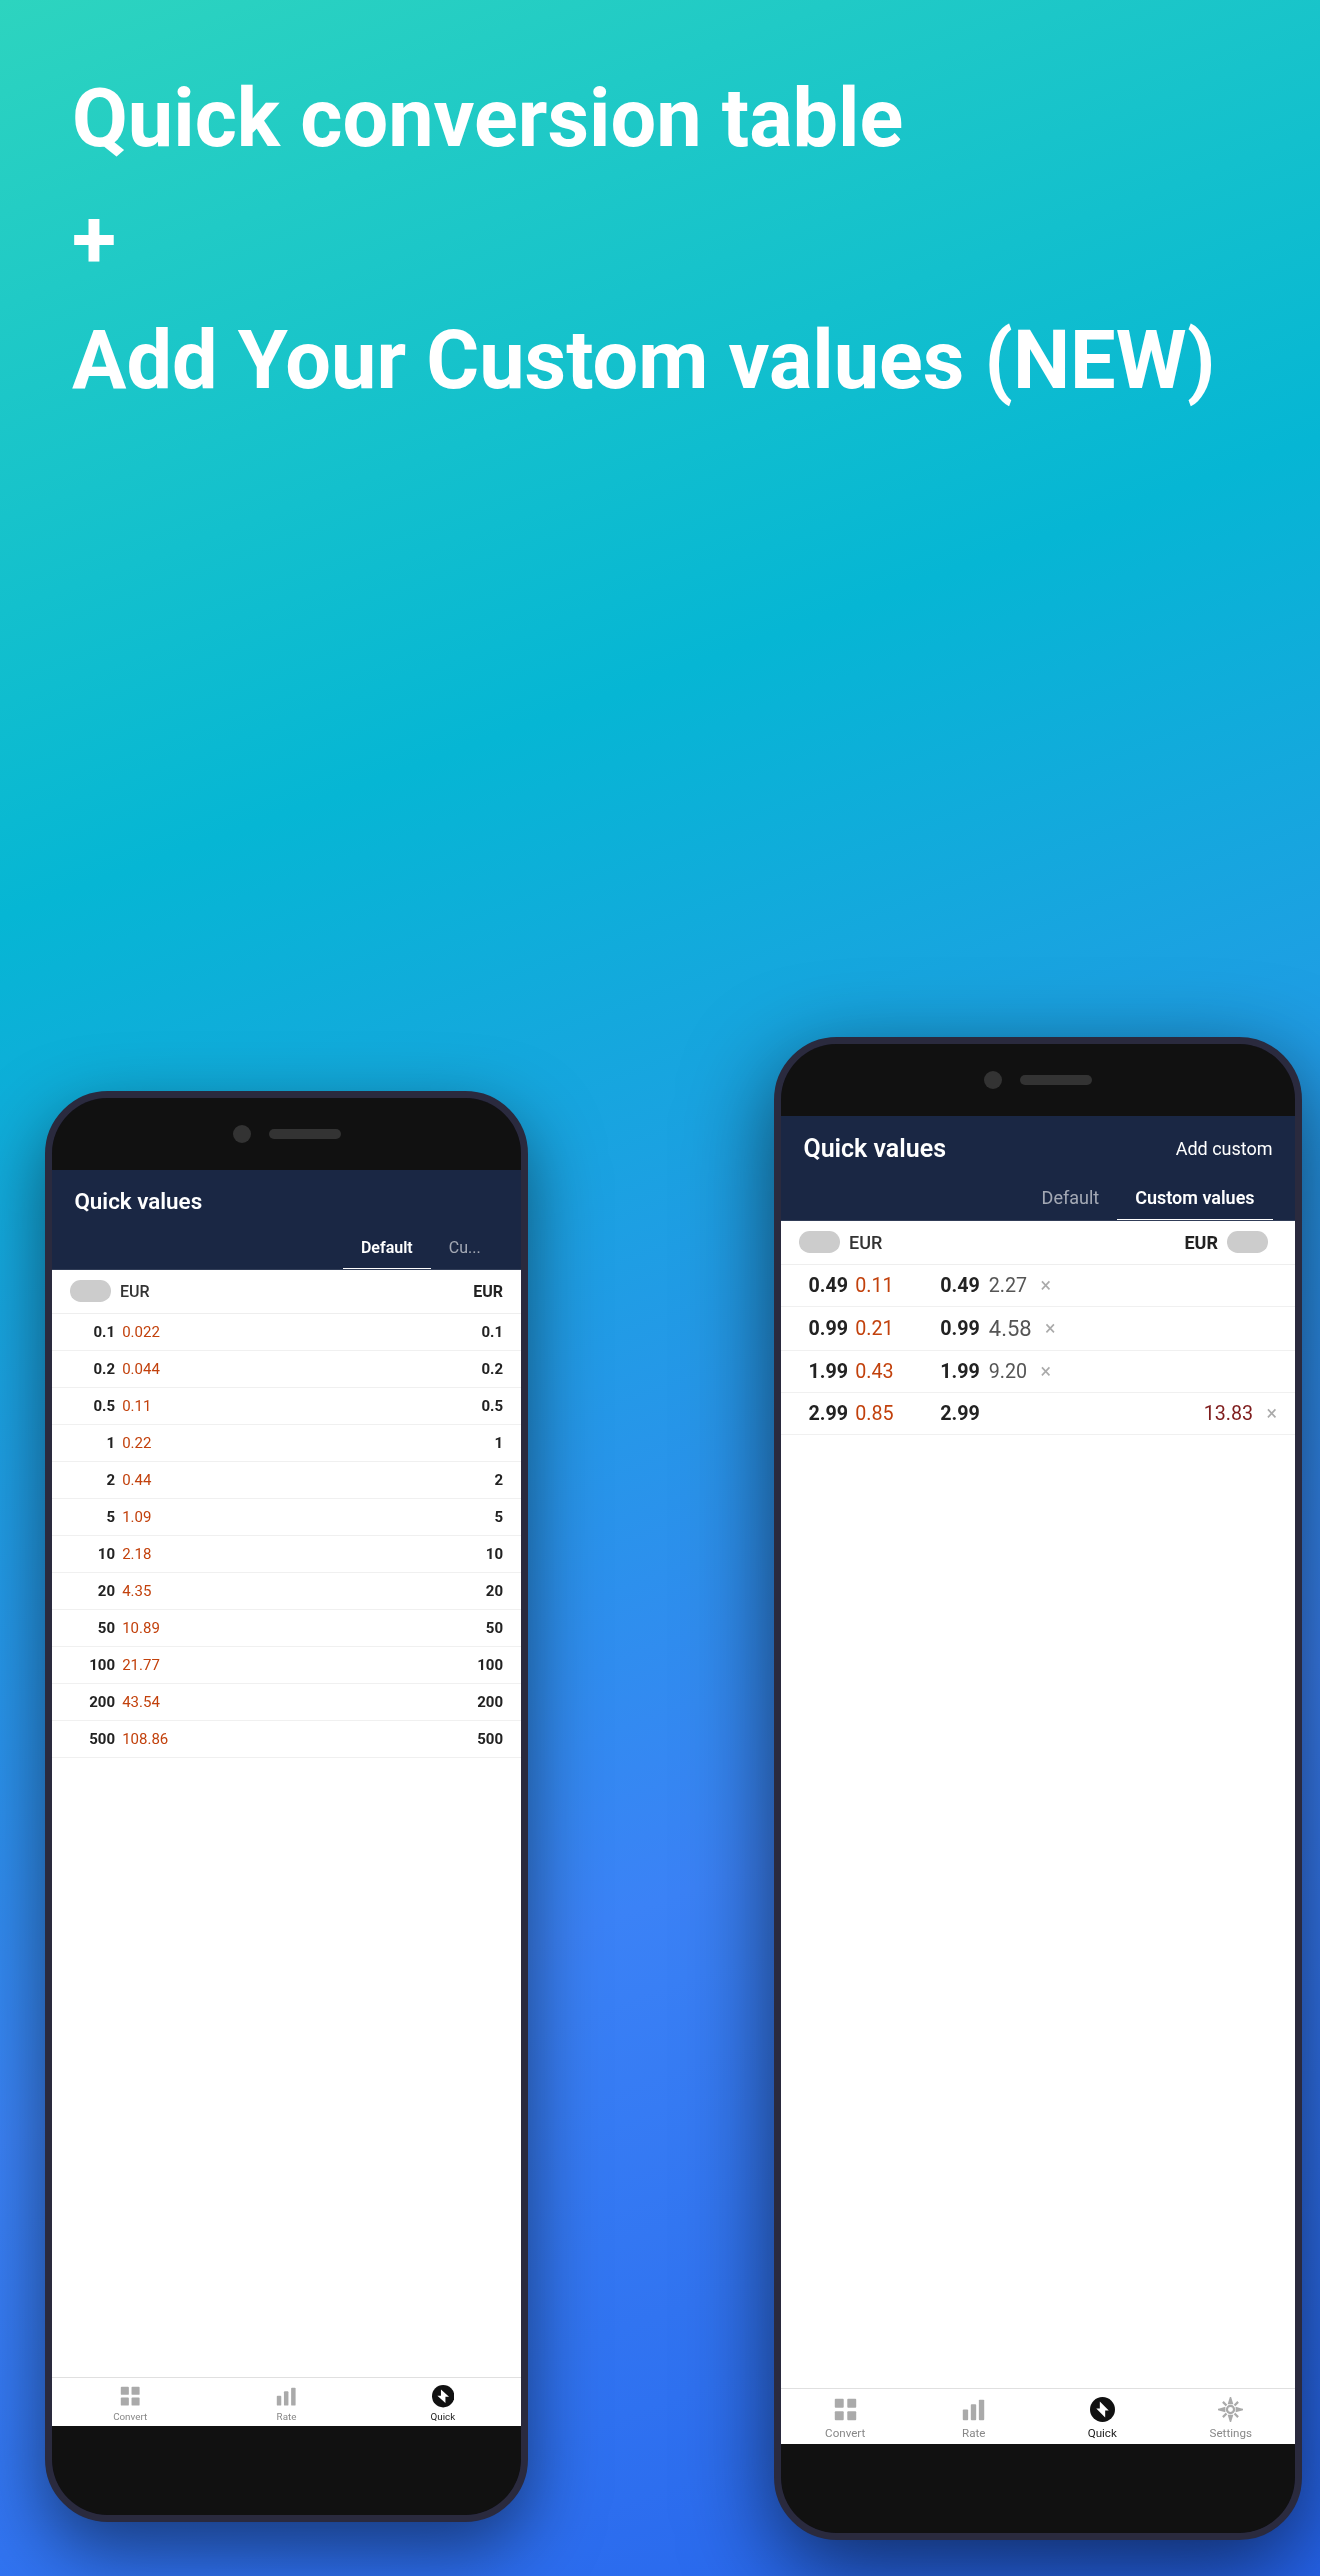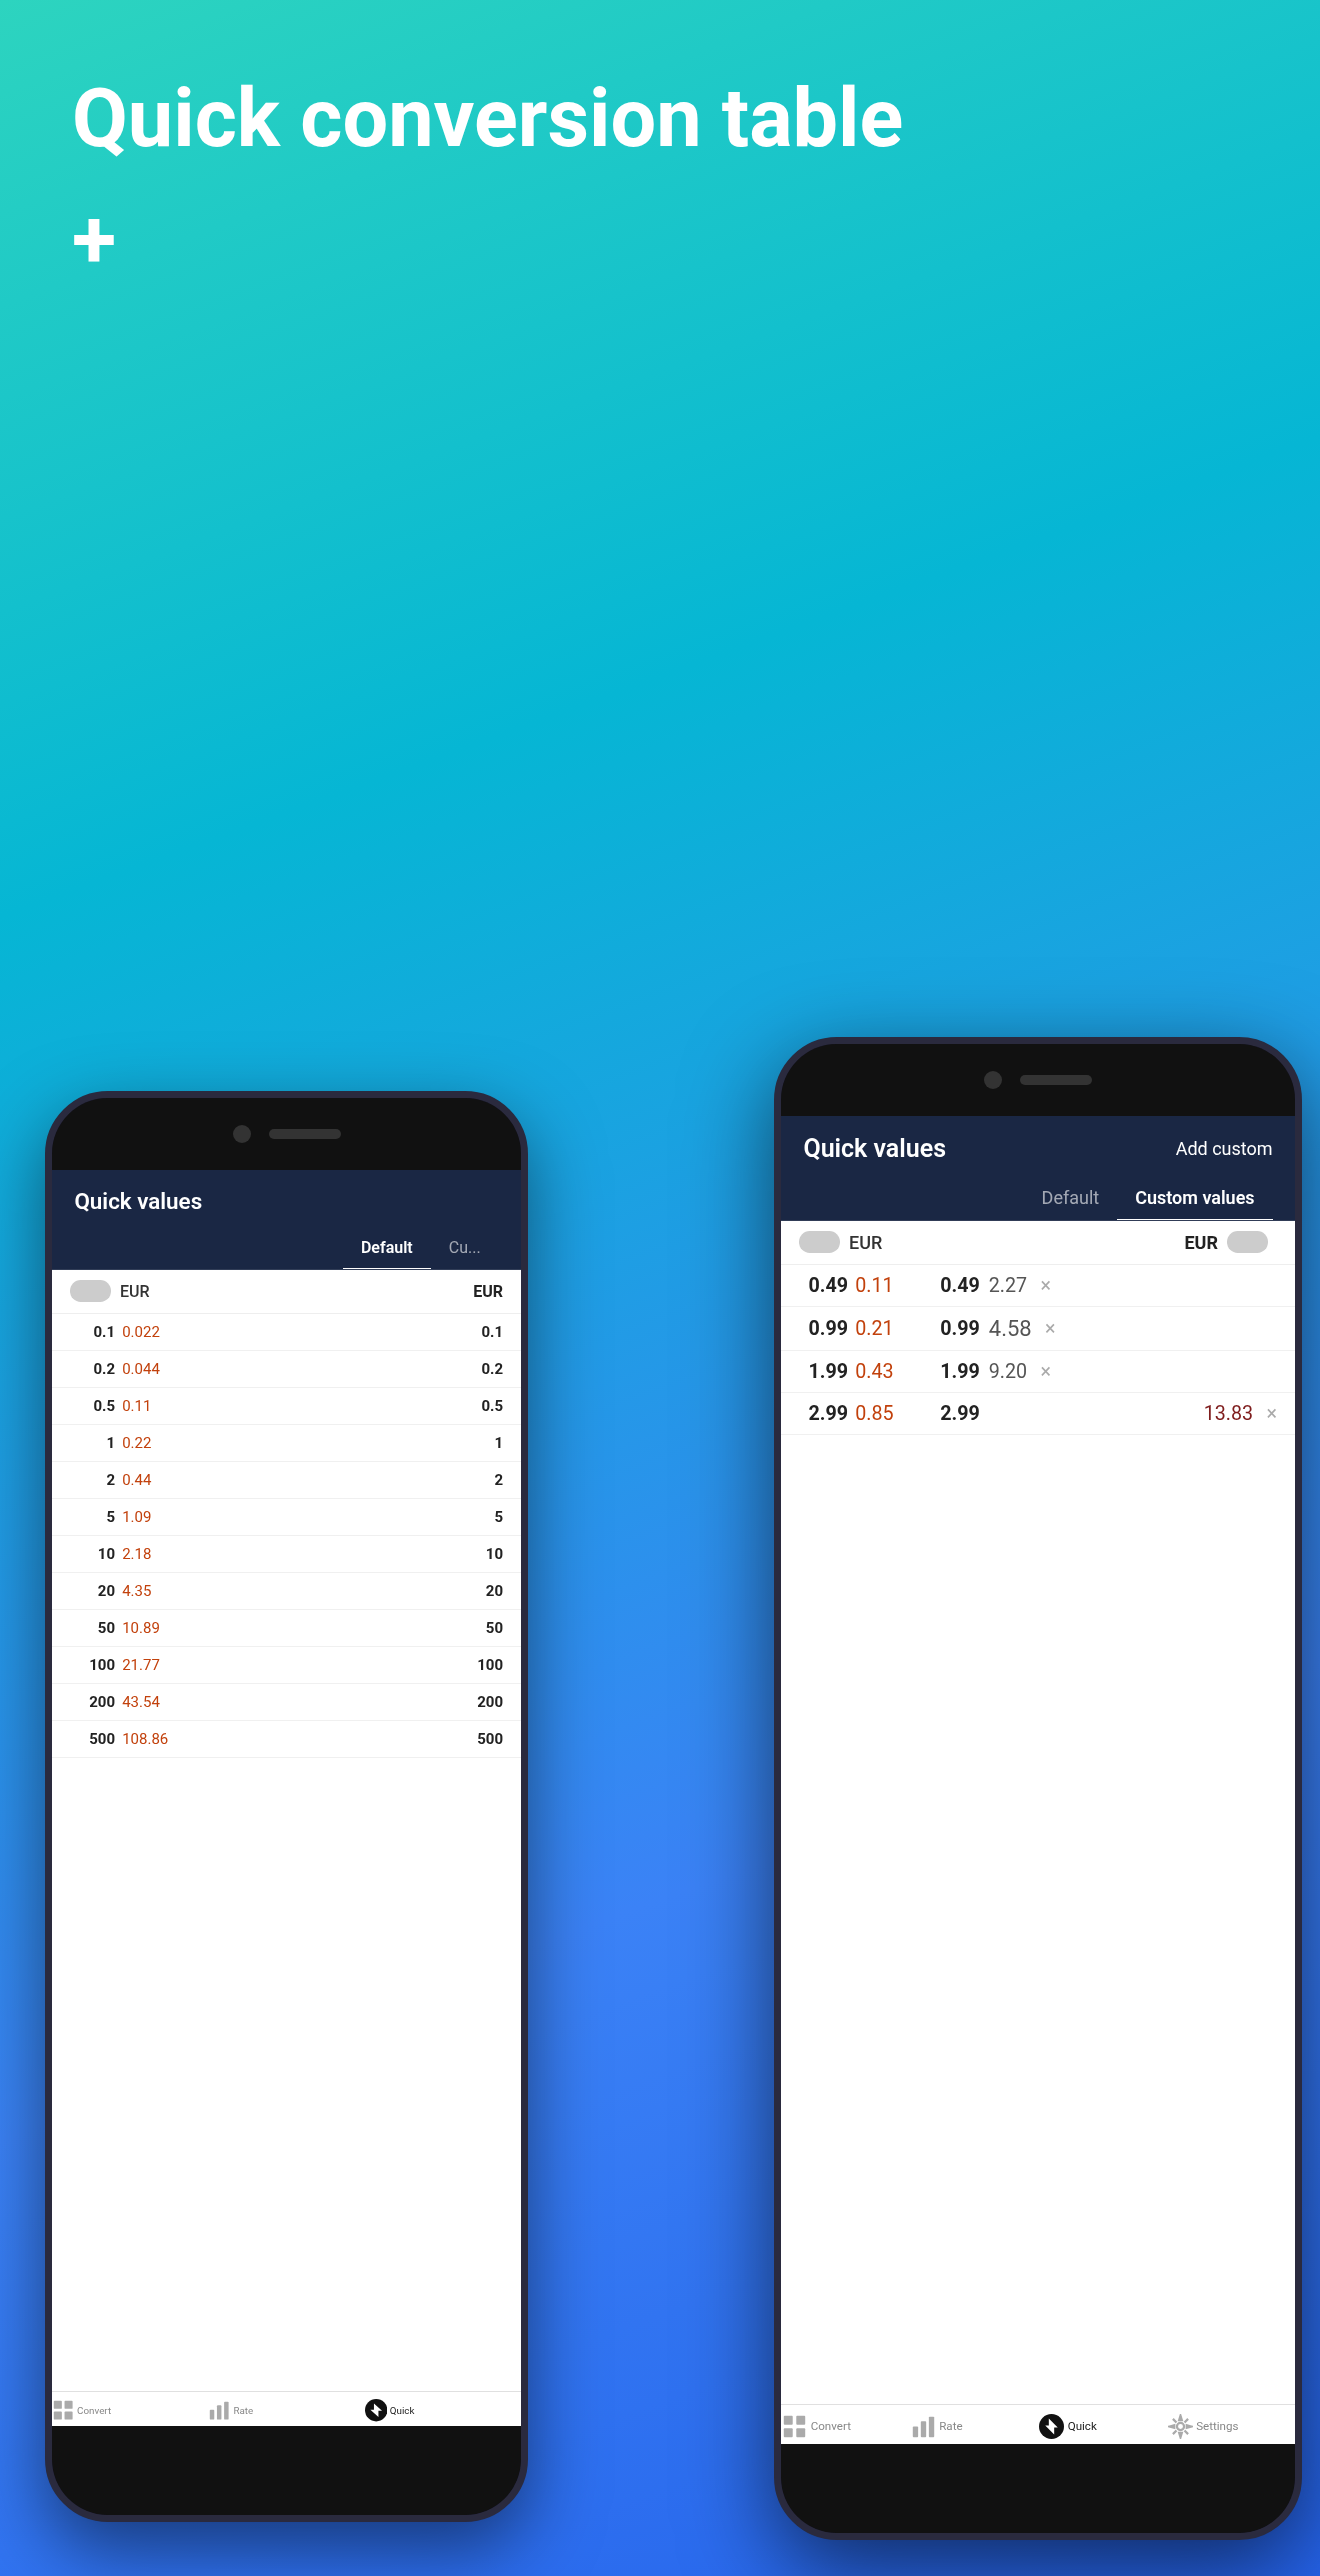--- a/index.html
+++ b/index.html
@@ -217,21 +217,21 @@
     
     .bottom-nav {
       background: white;
       display: flex;
       border-top: 0.9px solid #e0e0e0;
       padding: 7.2px 0 4.5px;
     }
     .nav-item {
       flex: 1;
       display: flex;
-      flex-direction: row;
+      flex-direction: column;
       align-items: center;
       gap: 2.7px;
     }
     .nav-icon {
       width: 27px;
       height: 27px;
       display: flex;
       align-items: center;
       justify-content: center;
     }
@@ -257,20 +257,21 @@
     
     svg { display: block; }
 
   </style>
 </head>
 <body>
 
 <div class="hero-text">
   <div class="hero-title">Quick conversion table</div>
   <div class="hero-plus">+</div>
+  <div class="hero-subtitle">Add Your Custom values (NEW)</div>
 </div>
 
 <div class="phones-container">
 
   <div class="phone-1">
     <div class="phone-notch">
       <div class="notch-camera"></div>
       <div class="notch-speaker"></div>
     </div>
     <div class="phone-screen">

